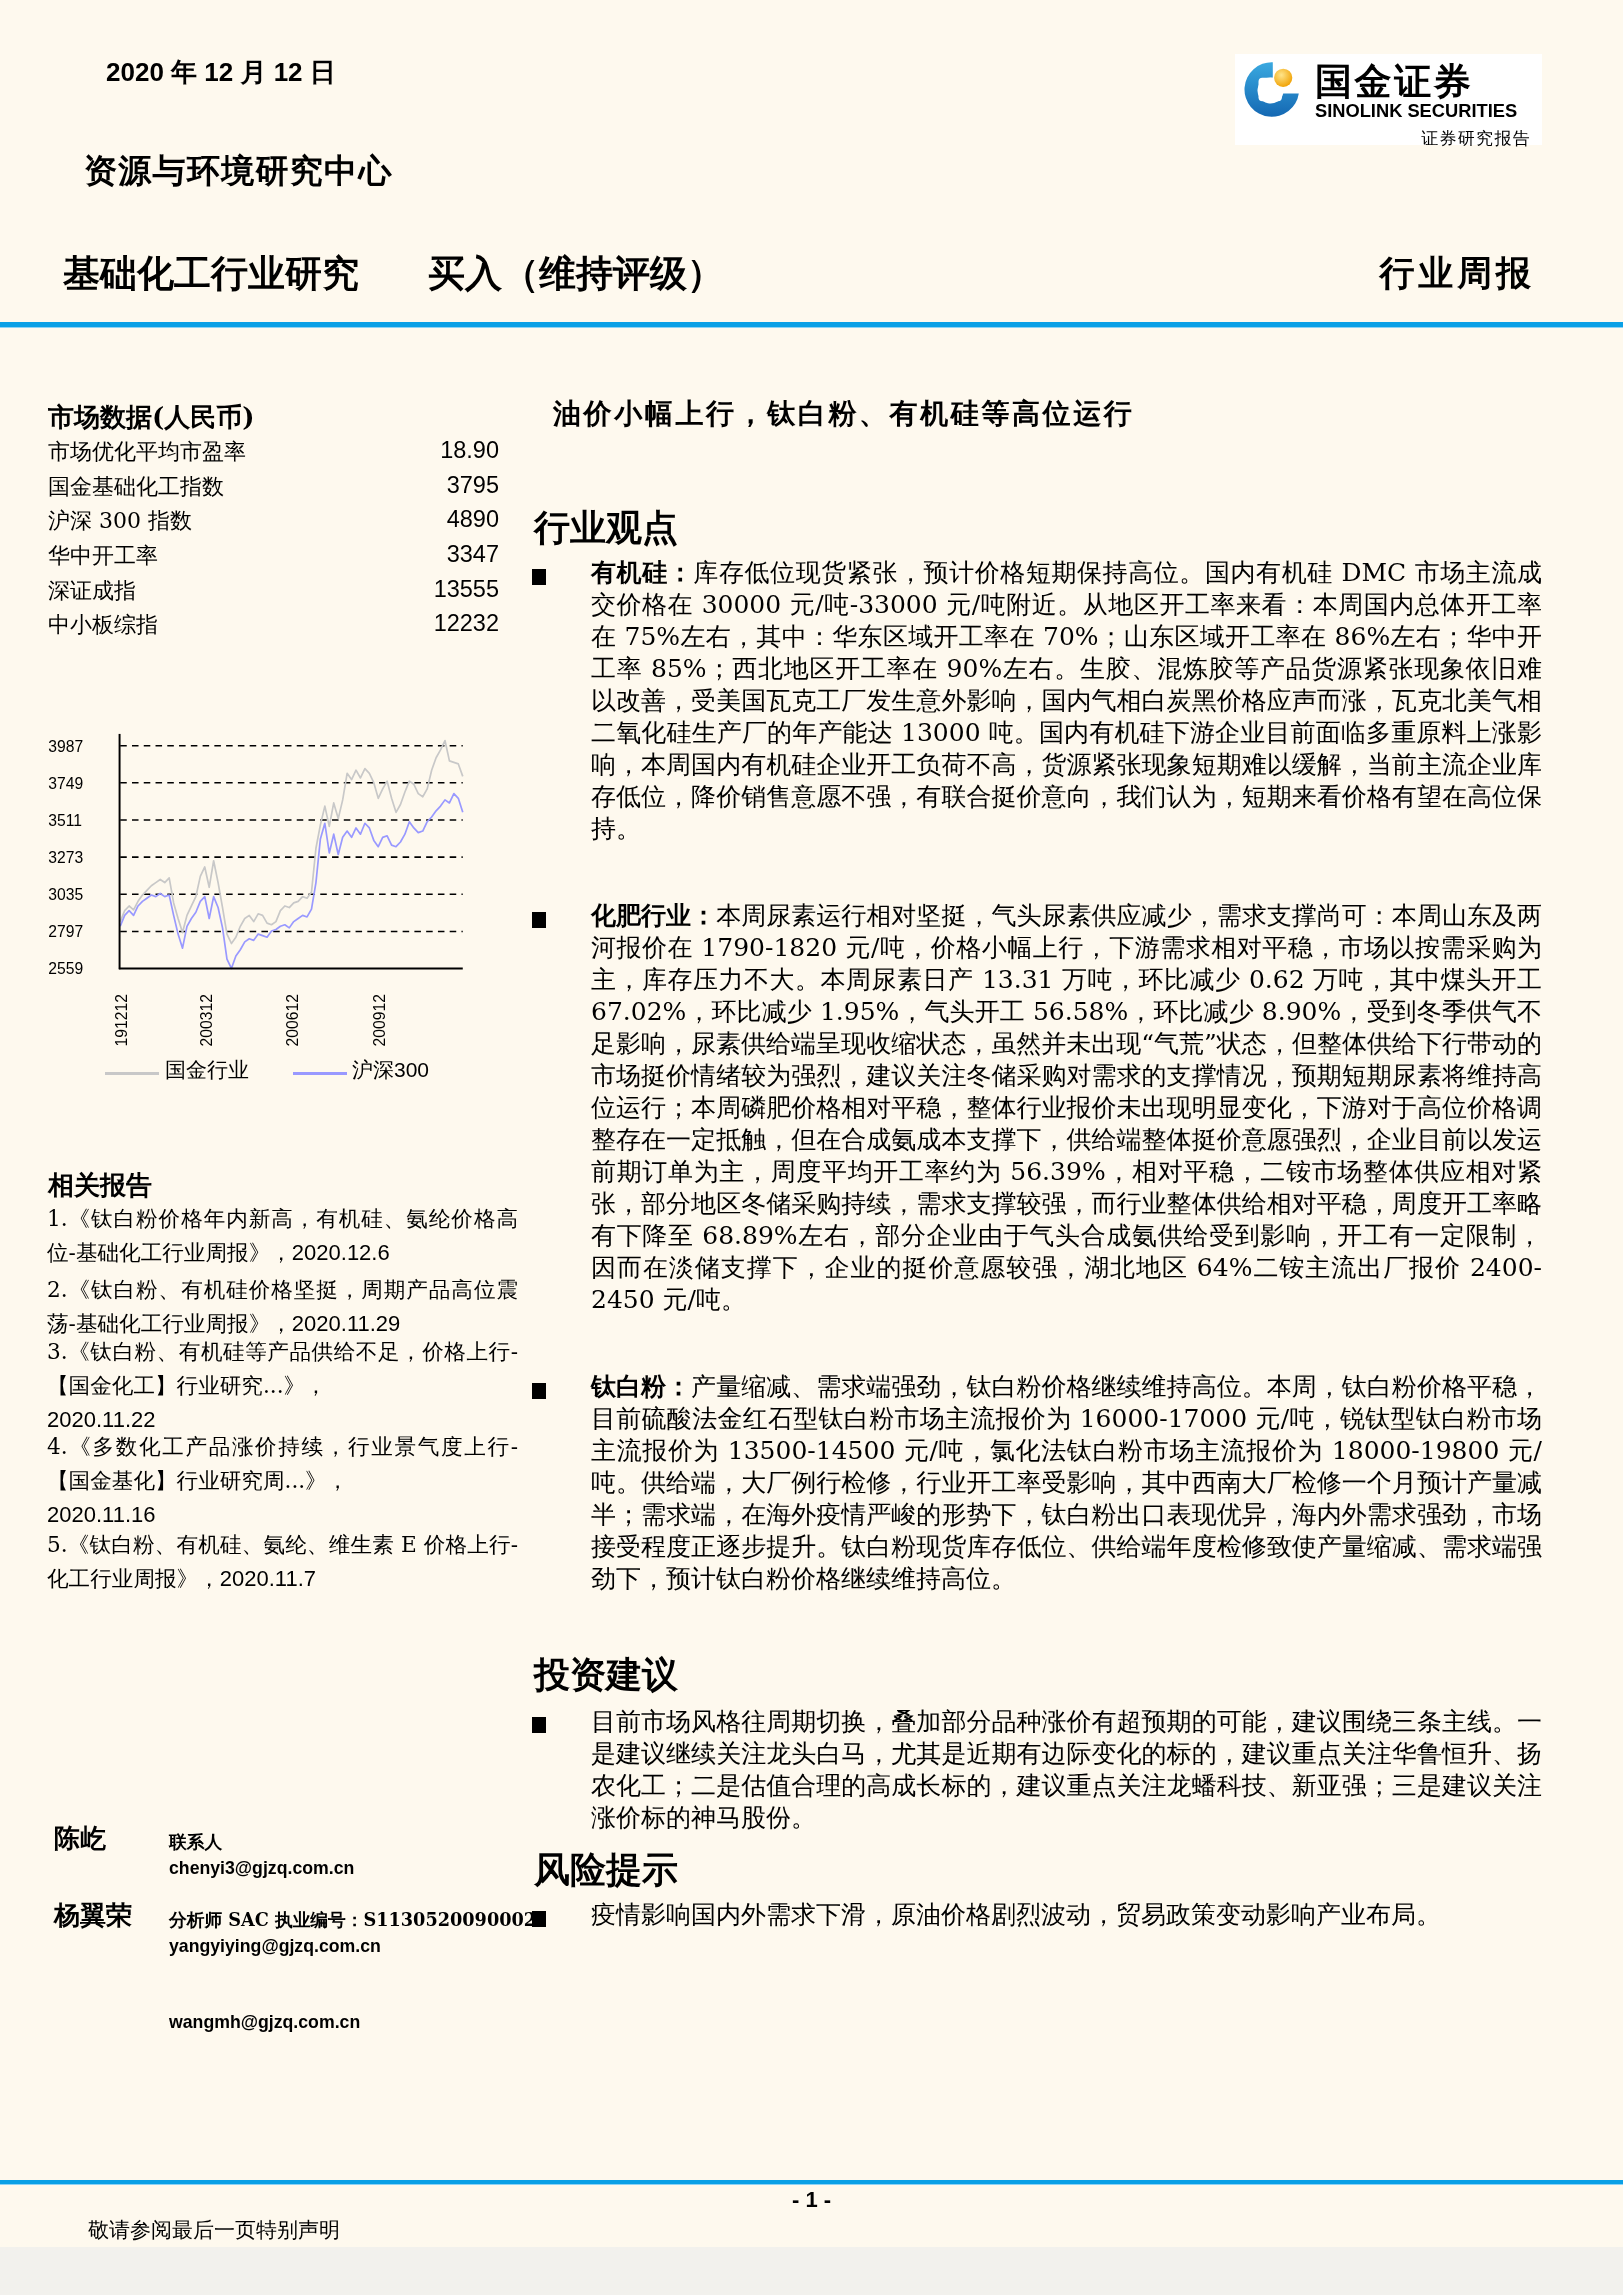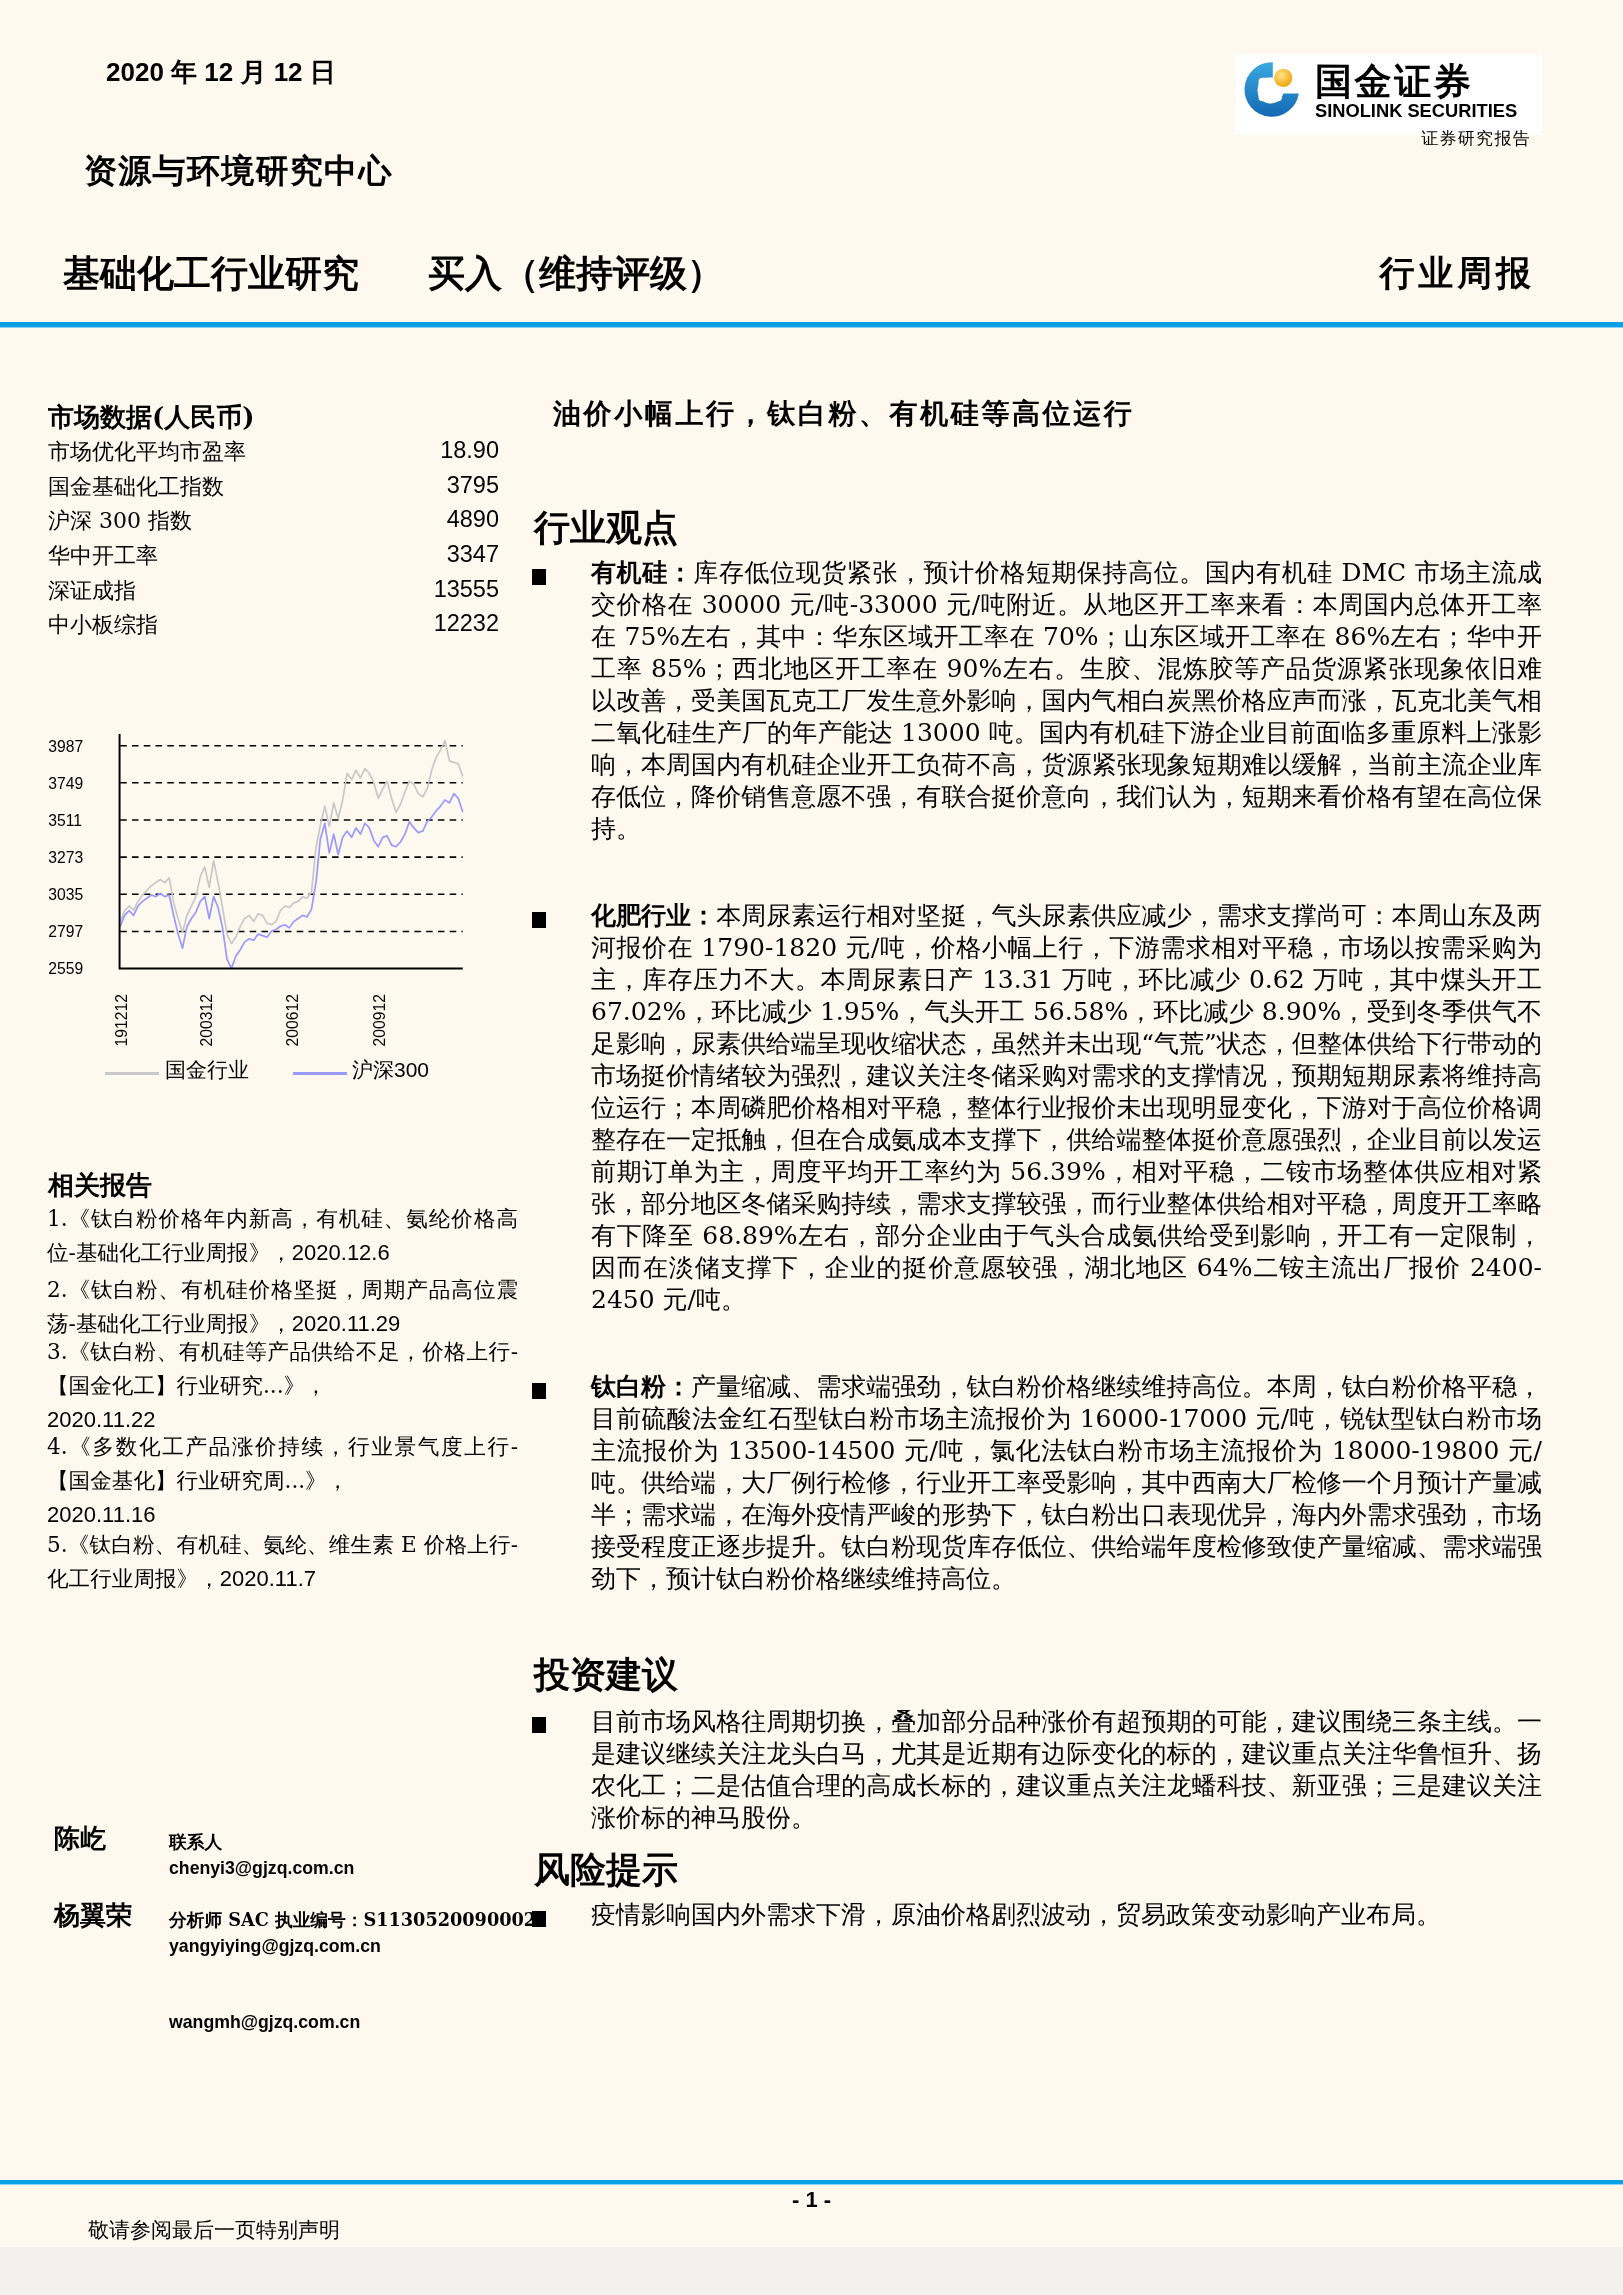--- a/index.html
+++ b/index.html
@@ -6,21 +6,21 @@
   body{width:1623px;height:2295px;background:#f2f1ed;position:relative;overflow:hidden;
        font-family:"DejaVu Serif", serif;color:#000;}
   .page{position:absolute;left:0;top:0;width:1623px;height:2247px;background:#fef9ee;}
   .abs{position:absolute;}
   .sans{font-family:"Liberation Sans", "DejaVu Sans", sans-serif;}
   .date{left:60px;top:55px;font-size:26px;font-weight:bold;margin-left:46px;}
   .center-name{left:84px;top:149px;font-size:33px;font-weight:bold;letter-spacing:1.3px;}
   .industry{left:63px;top:249px;font-size:37px;font-weight:bold;}
   .rating{left:428px;top:249px;font-size:37px;font-weight:bold;}
   .report-type{right:88px;top:250px;font-size:35px;font-weight:bold;letter-spacing:3.9px;}
-  .logo{left:1235px;top:54px;width:307px;height:81px;background:#fff;}
+  .logo{left:1235px;top:54px;width:307px;height:91px;background:#fff;}
   .logo-sub{right:92px;top:127px;font-size:17px;letter-spacing:1.3px;}
   .rule{left:0;width:1623px;height:4.6px;background:#0aa0e6;border-bottom:1.3px solid #8ed3f5;}
   .mkt-title{left:48px;top:400px;font-size:26px;font-weight:bold;}
   .mkt-row{left:48px;width:451px;height:34px;font-size:22px;}
   .mkt-row .lbl{position:absolute;left:0;top:0;}
   .mkt-row .val{position:absolute;right:0;top:0;font-family:"Liberation Sans",sans-serif;font-size:23.5px;}
   .rel-title{left:48px;top:1168px;font-size:26px;font-weight:bold;}
   .rel-item{left:47px;width:471px;font-size:21.6px;line-height:34px;text-align:justify;}
   .rel-item .d{font-family:"Liberation Sans",sans-serif;font-size:22px;}
   .main-title{left:553px;top:395px;font-size:28px;font-weight:bold;letter-spacing:2.6px;}

